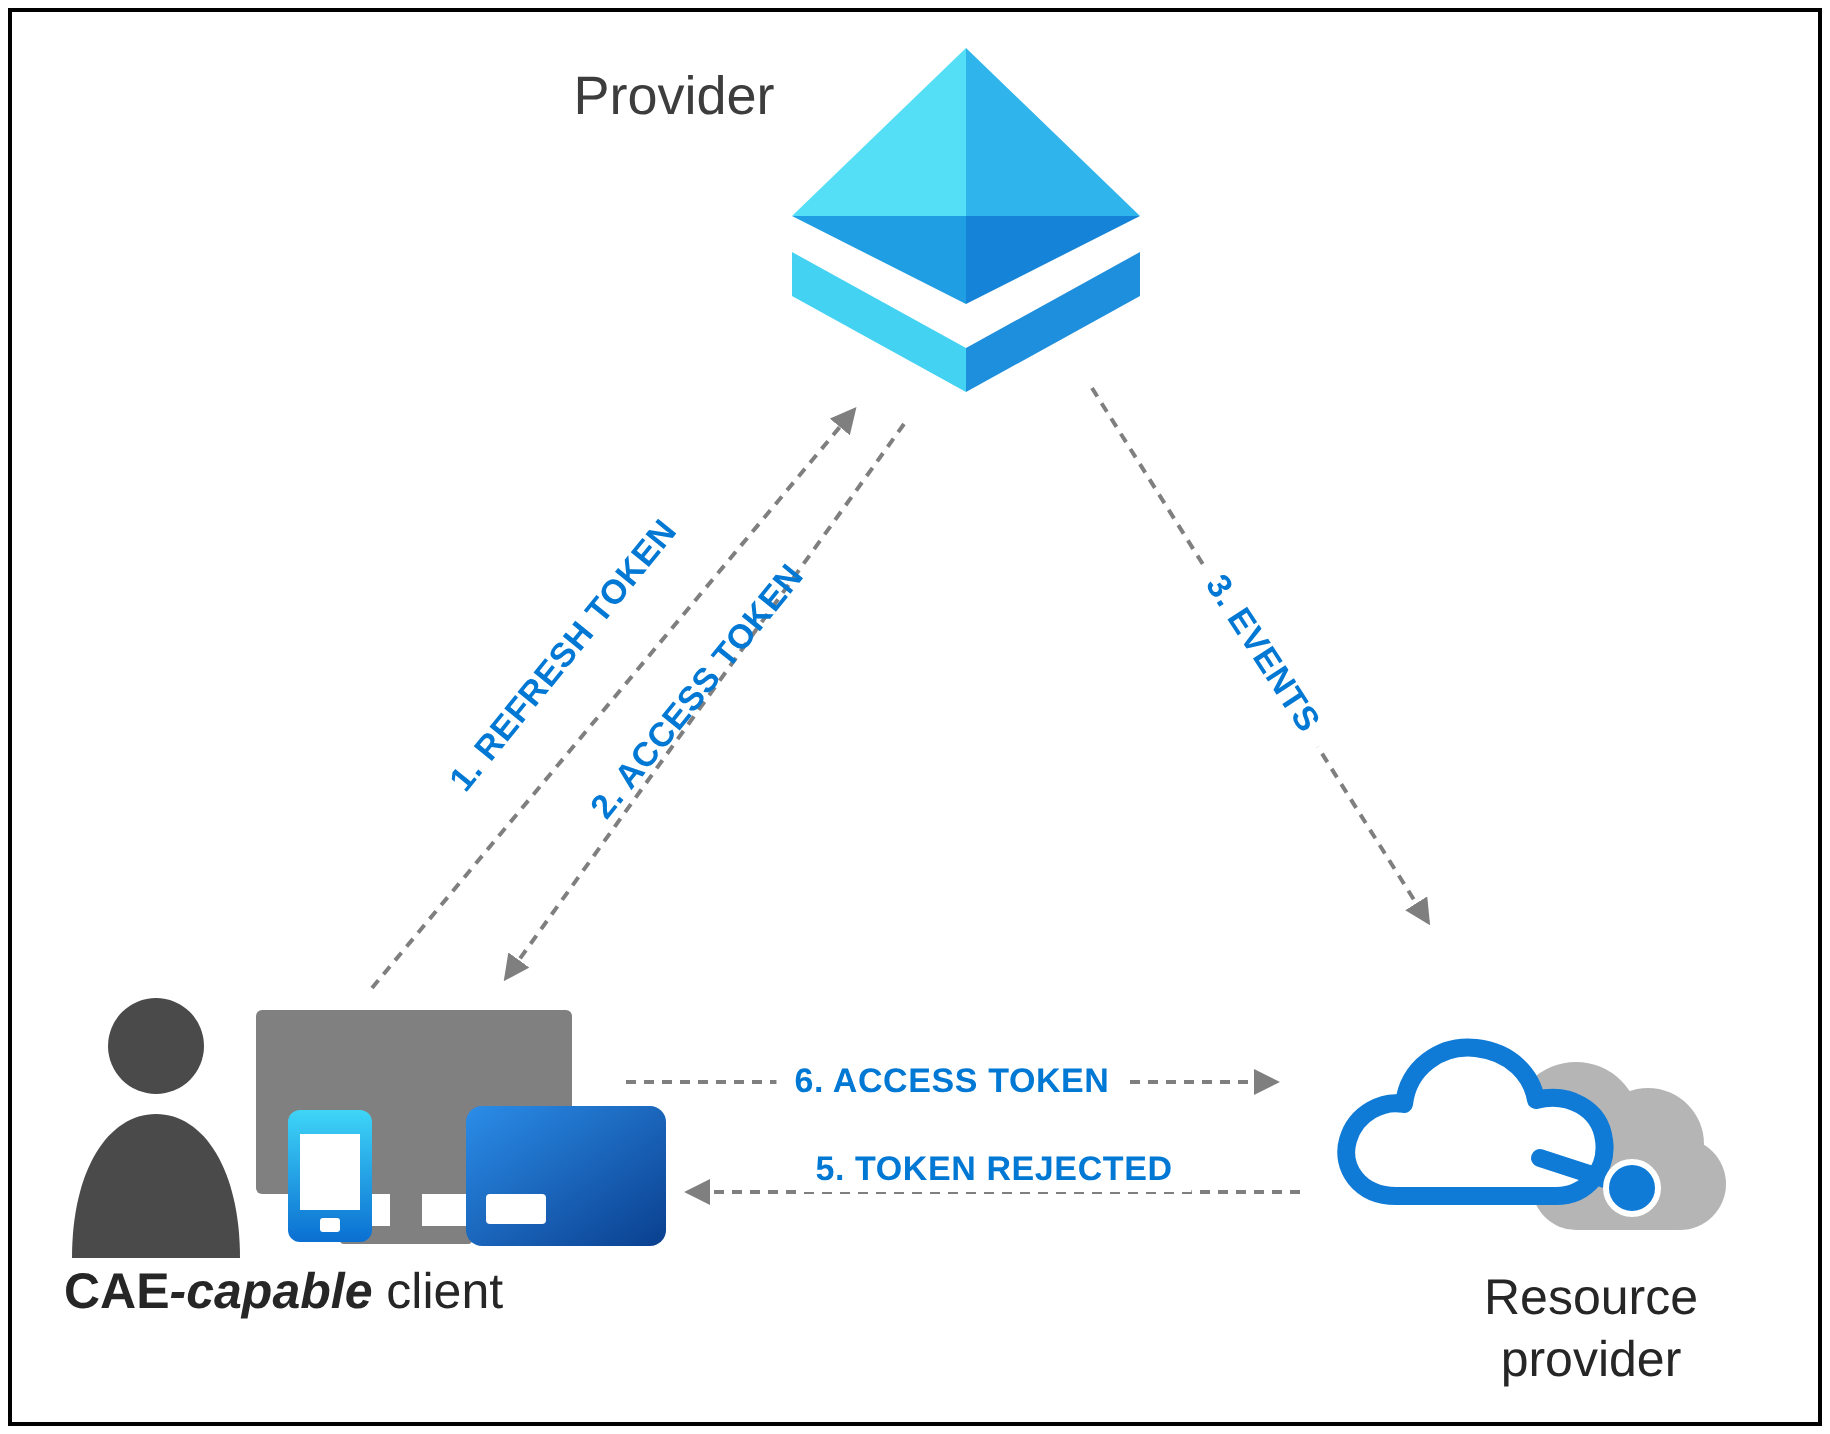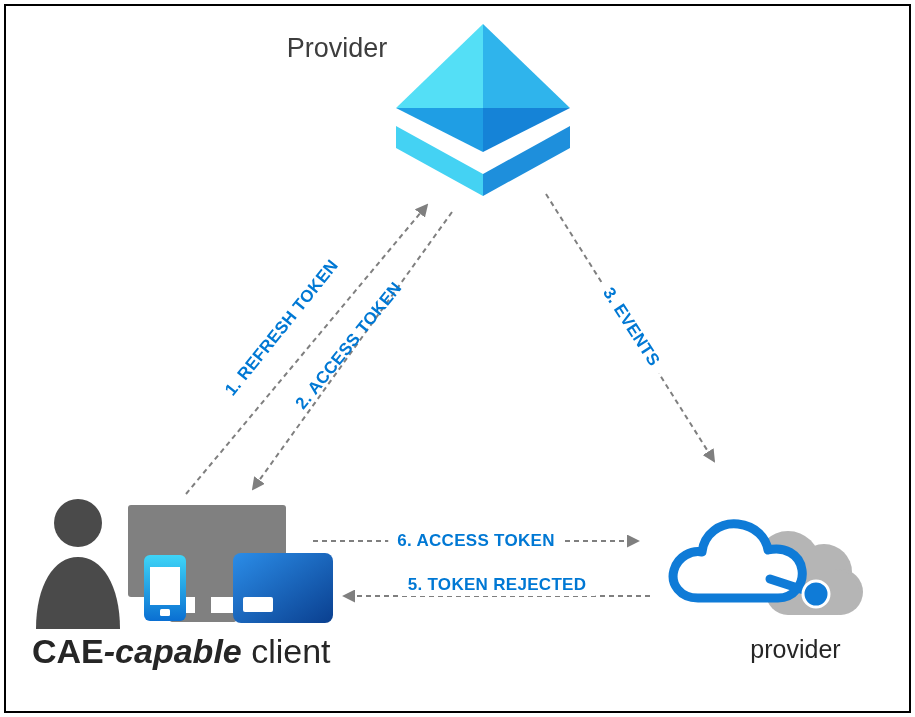--- a/index.html
+++ b/index.html
@@ -11,21 +11,21 @@
   .frame { position:absolute; inset:4px; border:2px solid #000; background:#fff; }
   .abs { position:absolute; }
 
   
   .caption { color:#333; }
   #identity-label {
     left:274px; top:30px; width:126px; text-align:center;
     font-size:27px; line-height:37px; color:#3d3d3d; z-index:3;
   }
   #client-label {
-    left:32px; top:632px; width:320px; font-size:34px; color:#262626; z-index:3;
+    left:32px; top:632px; width:320px; font-size:25px; color:#262626; z-index:3;
   }
   #client-label .b { font-weight:700; }
   #client-label .i { font-weight:700; font-style:italic; }
   #resource-label {
     left:703px; top:634px; width:185px; text-align:center;
     font-size:25px; line-height:31px; color:#262626; z-index:3;
   }
 
   
   .arrow-label {
@@ -125,20 +125,21 @@
 
 <div id="identity-label" class="abs caption">
   <div>Provider</div>
 </div>
 
 <div id="client-label" class="abs caption">
   <span class="b">CAE</span><span class="i">-capable</span><span> client</span>
 </div>
 
 <div id="resource-label" class="abs caption">
+  <div>Resource</div>
   <div>provider</div>
 </div>
 
 <div id="lab-a1" class="arrow-label">1. REFRESH TOKEN</div>
 <div id="lab-a2" class="arrow-label">2. ACCESS TOKEN</div>
 <div id="lab-a3" class="arrow-label onliner">3. EVENTS</div>
 <div id="lab-a4" class="arrow-label onliner">6. ACCESS TOKEN</div>
 <div id="lab-a5" class="arrow-label onliner">5. TOKEN REJECTED</div>
 
 </body></html>

